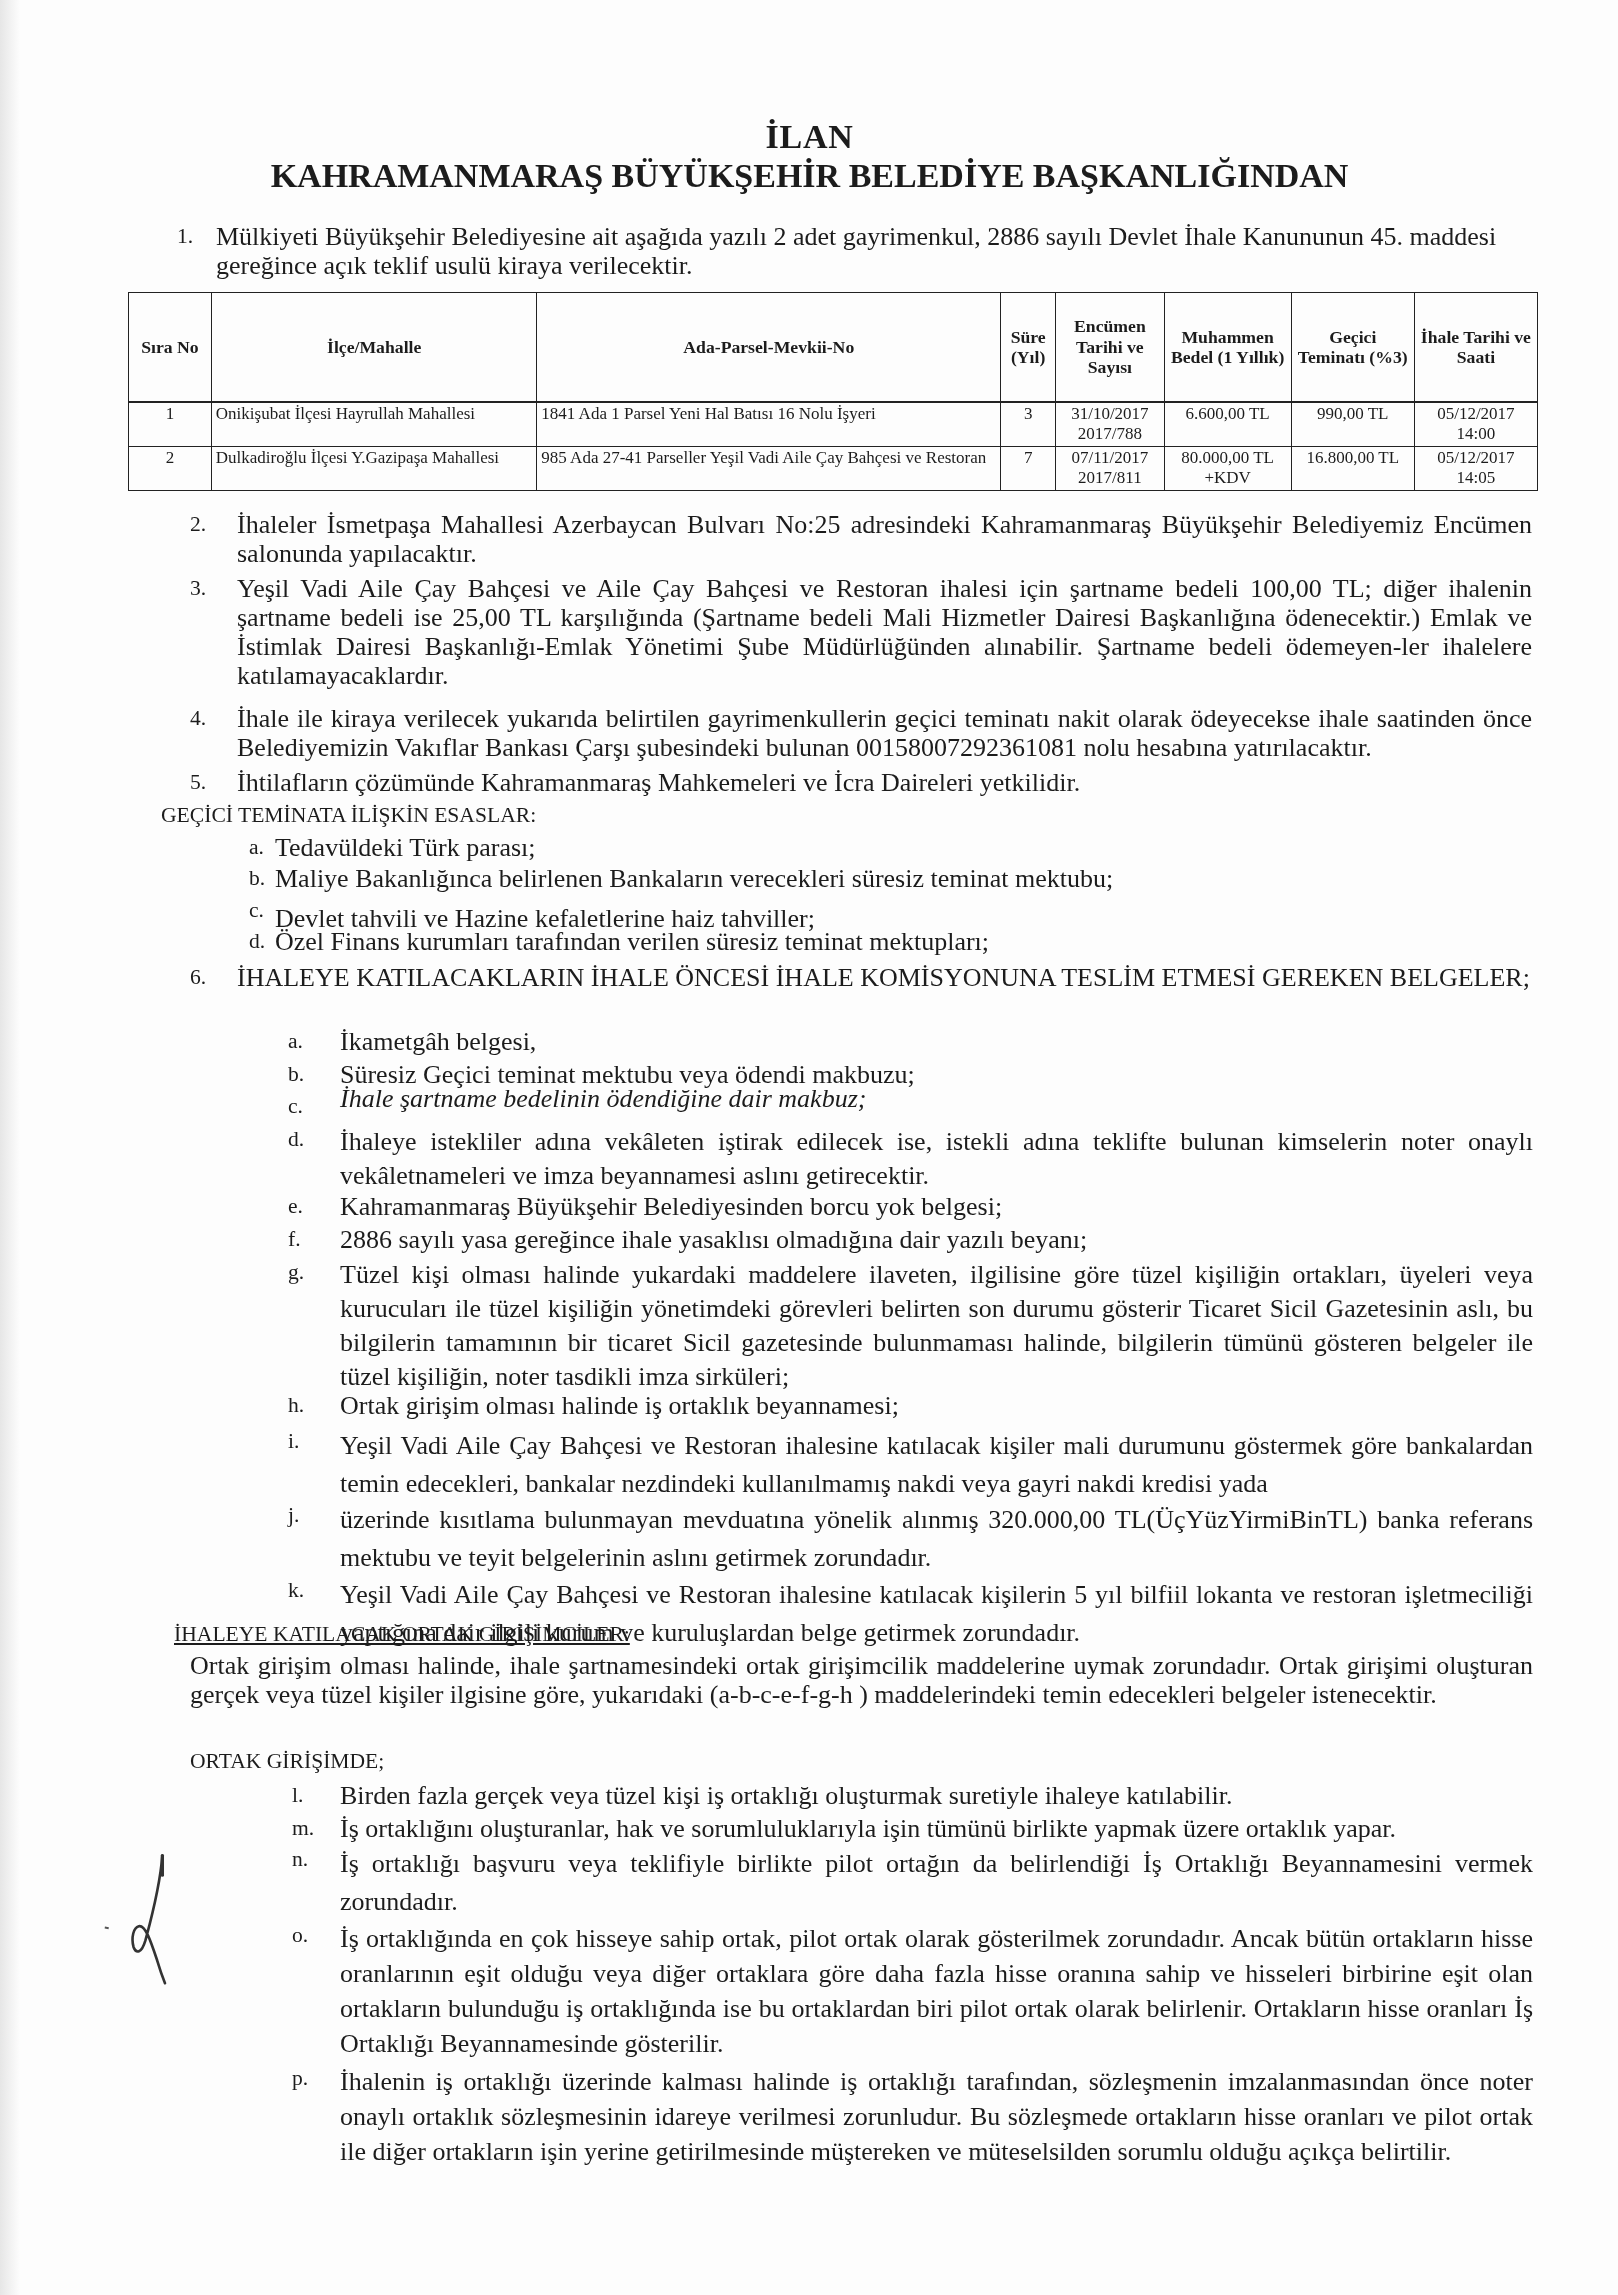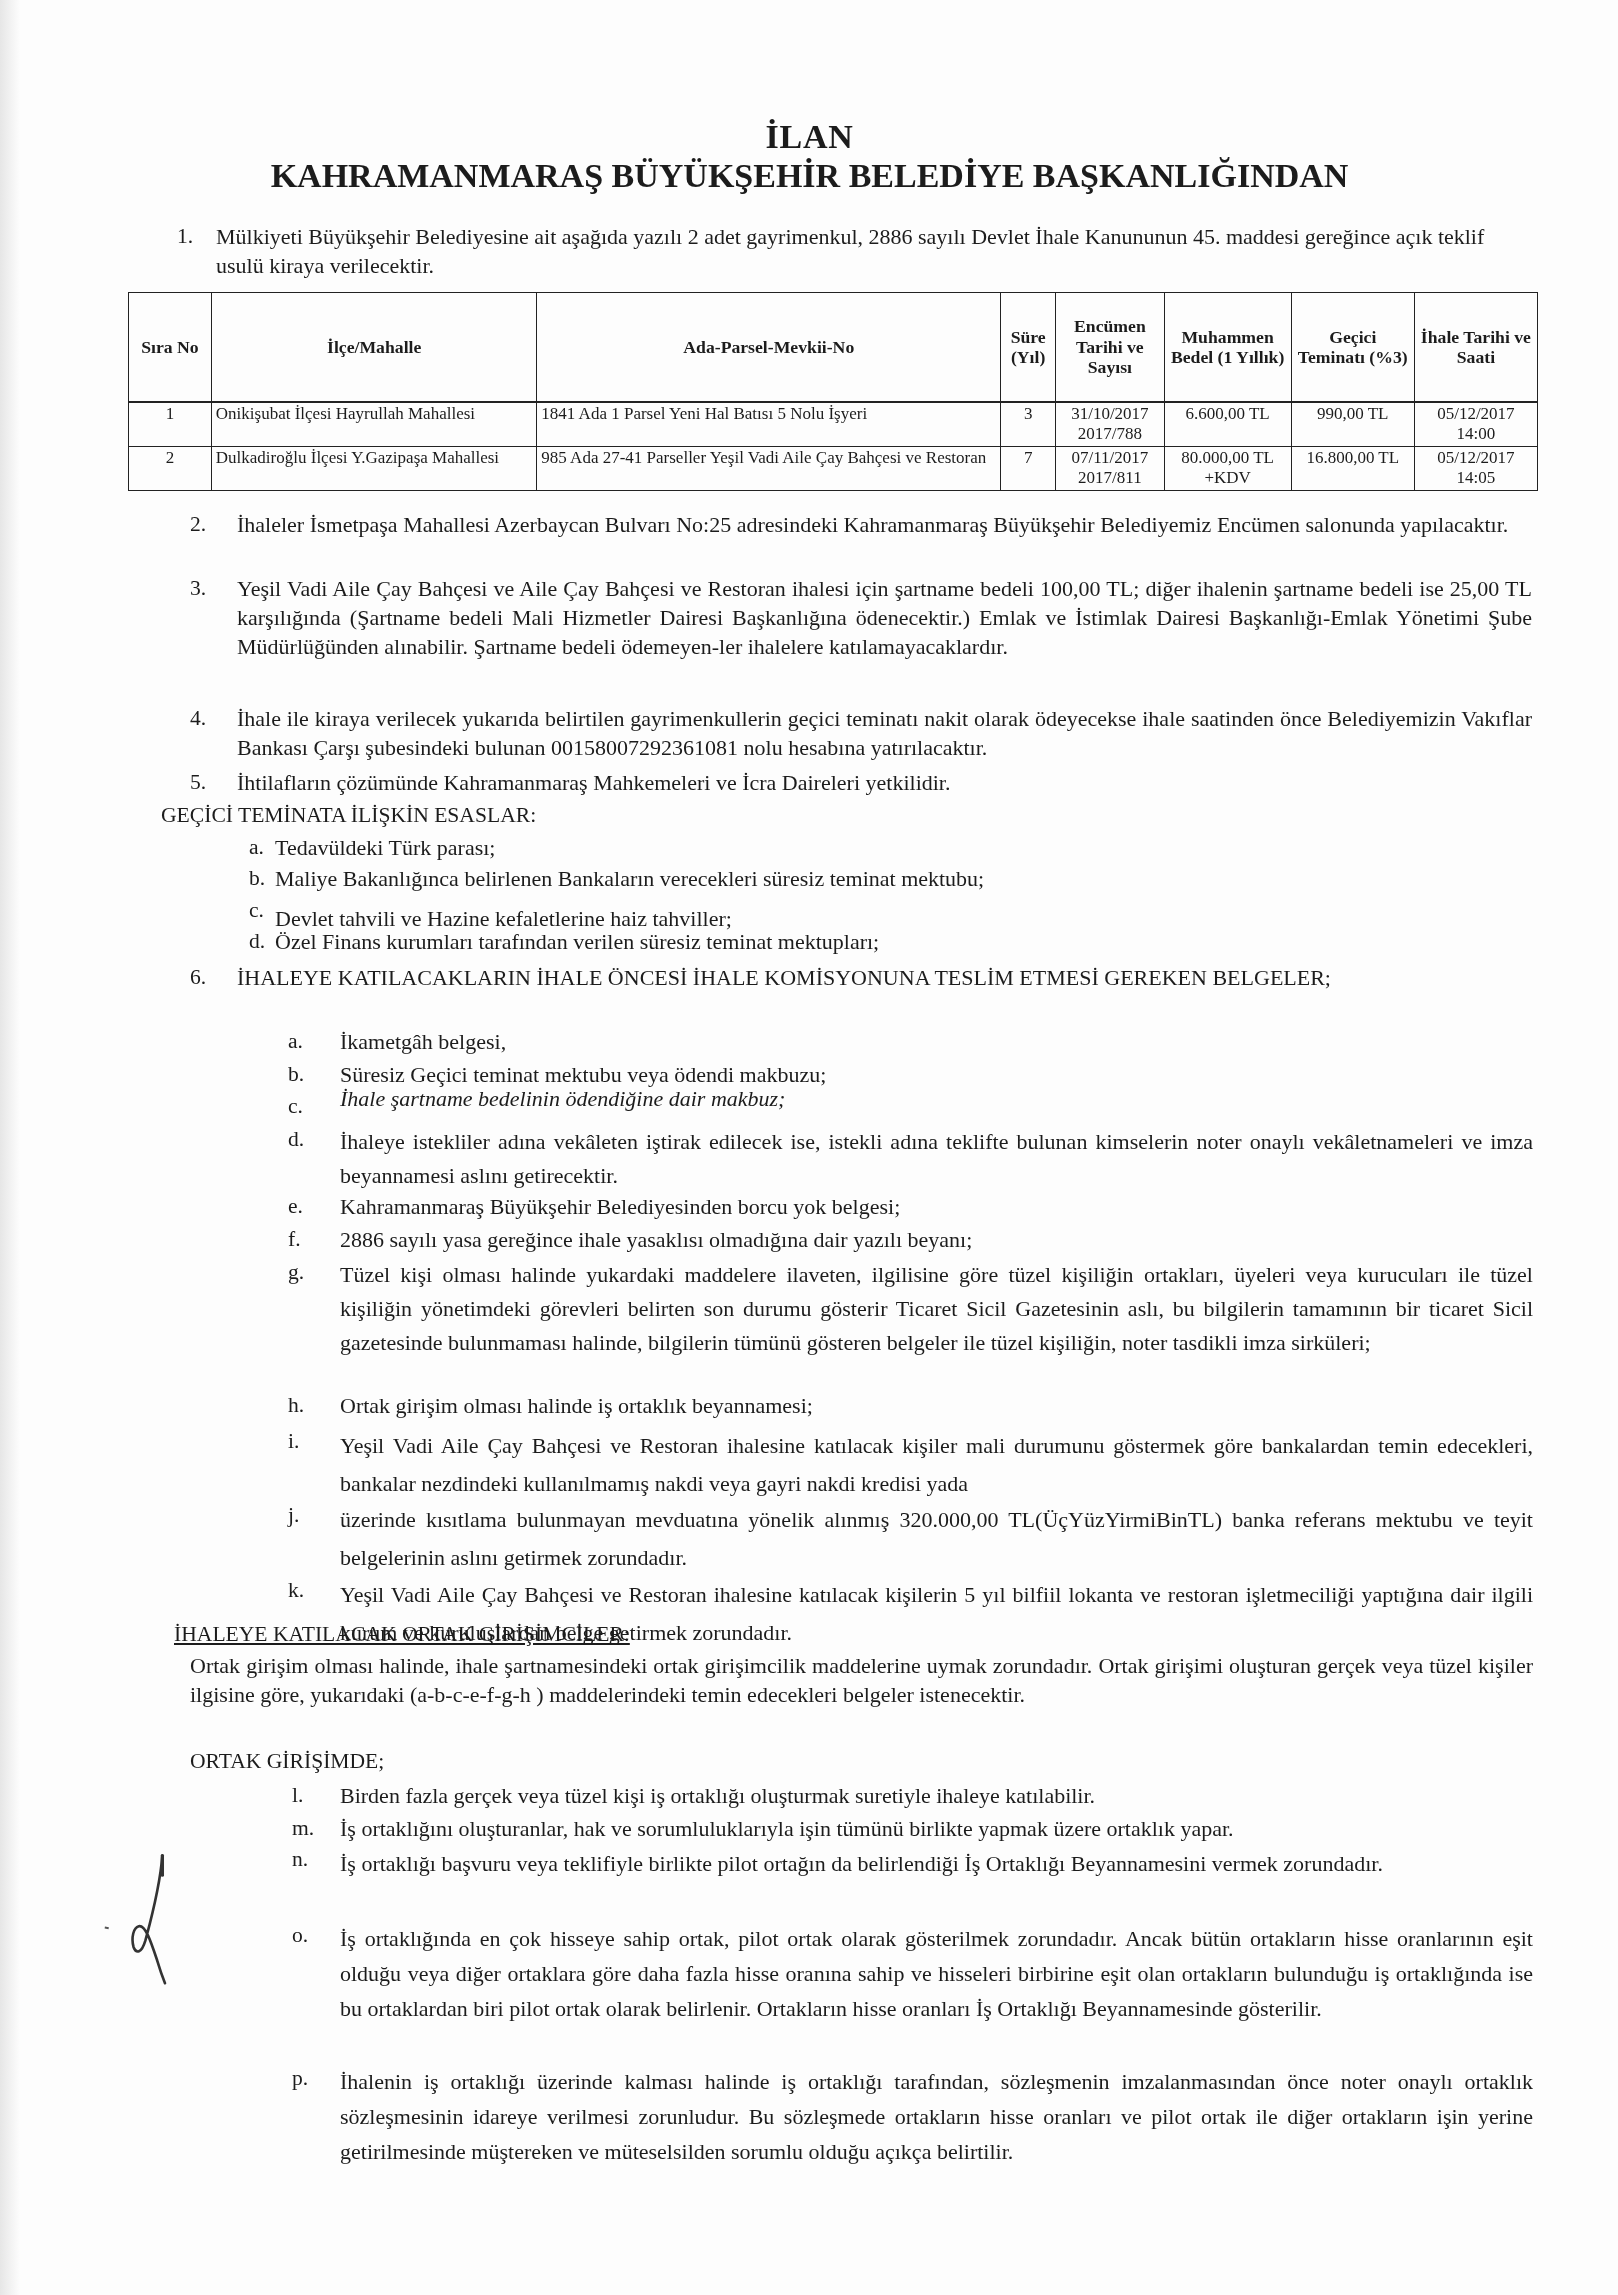--- a/index.html
+++ b/index.html
@@ -5,21 +5,21 @@
   html, body { margin:0; padding:0; }
   body {
     width:1619px; height:2295px; background:#fdfdfd; position:relative; overflow:hidden;
     font-family:"Liberation Serif","DejaVu Serif",serif; color:#1c1c1c;
   }
   .page-shadow-left { position:absolute; left:0; top:0; width:19.7px; height:2295px;
     background:linear-gradient(to right,#e6e6e6,#fdfdfd); }
   .title { position:absolute; left:0; width:1619px; text-align:center; font-weight:bold; }
   .t1 { top:118px; font-size:34px; letter-spacing:0.7px; }
   .t2 { top:157px; font-size:34px; }
-  .para { position:absolute; font-size:22px; line-height:29px; text-align:justify; }
+  .para { position:absolute; font-size:26px; line-height:29px; text-align:justify; }
   .num { position:absolute; font-size:21.6px; line-height:29px; }
   table.tbl { position:absolute; left:128px; top:292px; width:1410px; border-collapse:collapse;
     font-size:17px; line-height:20.3px; }
   table.tbl td, table.tbl th { border:1.3px solid #222; padding:1.3px 3.9px; vertical-align:top; }
   table.tbl th { font-weight:bold; text-align:center; vertical-align:middle; height:105px; font-size:17.7px; }
   table.tbl tr.head { border-bottom:2.6px solid #222; }
   table.tbl td.c { text-align:center; }
   .sec { position:absolute; font-size:21.6px; line-height:29px; }
   .u { text-decoration:underline; }
   .signature { position:absolute; left:98px; top:1849px; width:79px; height:144px; }
@@ -53,21 +53,21 @@
     <th>Ada-Parsel-Mevkii-No</th>
     <th>Süre (Yıl)</th>
     <th>Encümen Tarihi ve Sayısı</th>
     <th>Muhammen Bedel (1 Yıllık)</th>
     <th>Geçici Teminatı (%3)</th>
     <th>İhale Tarihi ve Saati</th>
   </tr>
   <tr>
     <td class="c">1</td>
     <td>Onikişubat İlçesi Hayrullah Mahallesi</td>
-    <td>1841 Ada 1 Parsel Yeni Hal Batısı 5 Nolu İşyeri</td>
+    <td>1841 Ada 1 Parsel Yeni Hal Batısı 16 Nolu İşyeri</td>
     <td class="c">3</td>
     <td class="c">31/10/2017 2017/788</td>
     <td class="c">6.600,00 TL</td>
     <td class="c">990,00 TL</td>
     <td class="c">05/12/2017 14:00</td>
   </tr>
   <tr>
     <td class="c">2</td>
     <td>Dulkadiroğlu İlçesi Y.Gazipaşa Mahallesi</td>
     <td>985 Ada 27-41 Parseller Yeşil Vadi Aile Çay Bahçesi ve Restoran</td>

